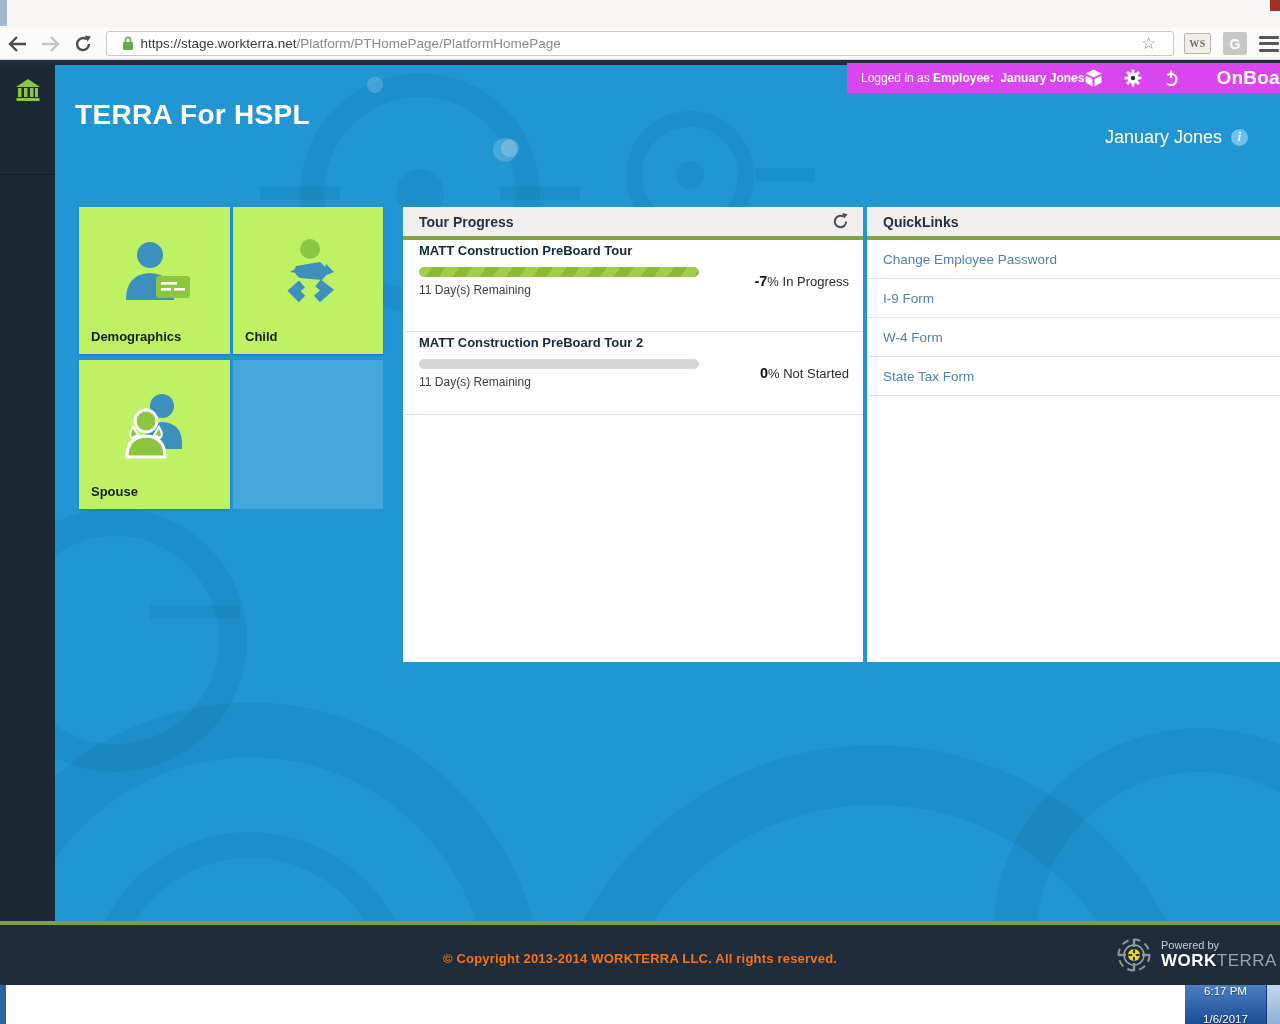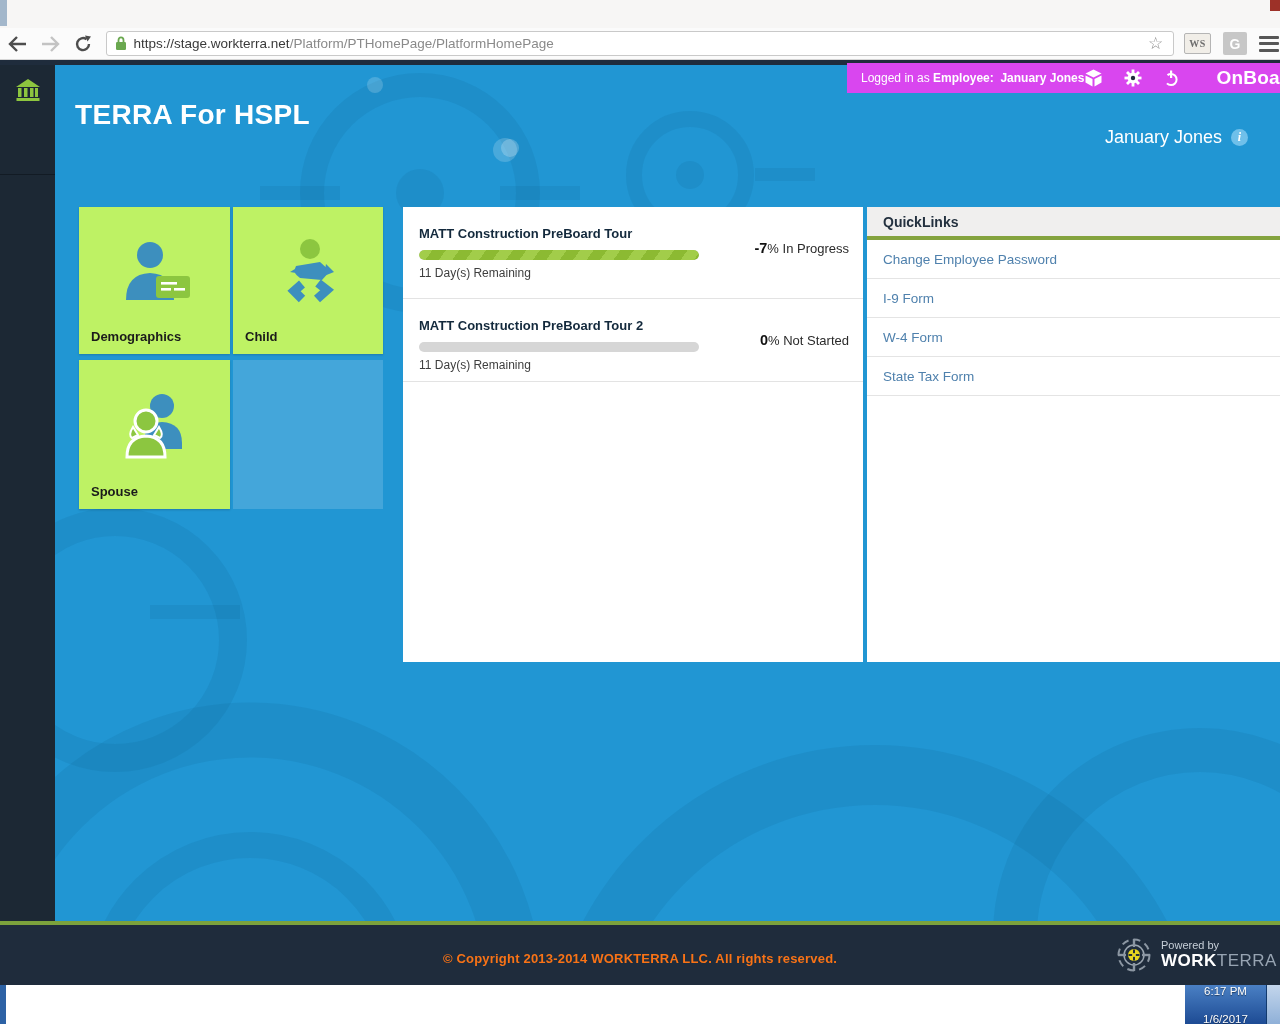--- a/index.html
+++ b/index.html
@@ -6,21 +6,21 @@
   html,body { width:1280px; height:1024px; }
   body { font-family: "Liberation Sans", sans-serif; position: relative; background:#fff; overflow:hidden; }
   .abs { position:absolute; }
 
   
   #tabstrip { left:0; top:0; width:1280px; height:28px; background:#f7f6f5; }
   #tab-sliver { left:0; top:0; width:7px; height:26px; background:#a3b7cb; }
   #close-sliver { left:1270px; top:0; width:10px; height:11px; background:#9d3128; }
   #toolbar { left:0; top:28px; width:1280px; height:32px; background:#fbfbfb; border-bottom:1px solid #d6d6d6; display:flex; align-items:center; }
   .nav-btn { width:30px; height:26px; display:flex; align-items:center; justify-content:center; margin-left:3px; }
-  #addressbar { margin-left:8px; width:1086px; height:25px; background:#fff; border:1px solid #c9c9c9; border-radius:3px; display:flex; align-items:center; padding:0 8px; }
+  #addressbar { margin-left:8px; width:1086px; height:25px; background:#fff; border:1px solid #c9c9c9; border-radius:3px; display:flex; align-items:center; padding:0 15px; }
   #url-text { font-size:13.5px; margin-left:7px; white-space:nowrap; overflow:hidden; flex:1; }
   #url-secure { color:#3a3a3a; }
   #url-path { color:#8a8a8a; }
   #star-btn { font-size:17px; color:#8f8f8f; line-height:1; padding:0 2px; }
   #ext-ws { margin-left:10px; width:27px; height:21px; border:1px solid #b5b5b5; background:#f1eee8; border-radius:2px; font-family:"Liberation Serif", serif; font-weight:bold; font-size:10px; color:#6e6e6e; display:flex; align-items:center; justify-content:center; letter-spacing:.5px; }
   #ext-g { margin-left:12px; width:25px; height:23px; background:#c7c7c7; border-radius:2px; color:#fff; font-weight:bold; font-size:14px; display:flex; align-items:center; justify-content:center; }
   #menu-btn { margin-left:11px; width:22px; height:18px; display:flex; flex-direction:column; justify-content:space-between; padding:1px 1px; }
   #menu-btn i { display:block; height:3px; background:#575757; border-radius:1px; }
 
   
@@ -50,21 +50,21 @@
   #tile-ghost { left:233px; top:360px; width:150px; height:149px; background:rgba(255,255,255,.16); }
 
   
   .panel { background:#fff; }
   #tour-panel { left:403px; top:207px; width:460px; height:455px; }
   #quick-panel { left:867px; top:207px; width:482px; height:455px; }
   .panel-header { height:33px; background:#f0efee; border-bottom:4px solid #84a33e; display:flex; align-items:center; padding:0 14px 0 16px; }
   .panel-title { font-size:14px; font-weight:bold; color:#24313f; }
   .panel-header .spacer { flex:1; }
 
-  .tour-item { position:relative; padding:19px 16px 0 16px; border-bottom:1px solid #e3e3e3; }
+  .tour-item { position:relative; padding:3px 16px 0 16px; border-bottom:1px solid #e3e3e3; }
   .tour-item.one { height:92px; }
   .tour-item.two { height:83px; }
   .tour-name { font-size:13px; font-weight:bold; color:#13293c; }
   .bar-track { width:280px; height:10px; background:#d6d6d6; border-radius:5px; margin:9px 0 6px 0; overflow:hidden; }
   .bar-fill { height:100%; border-radius:5px; background:repeating-linear-gradient(125deg, #a2cd4a 0 11px, #8cba32 11px 22px); }
   .tour-remaining { font-size:12px; color:#3e3e3e; }
   .tour-status { position:absolute; right:14px; top:33px; font-size:13px; color:#2a2a2a; white-space:nowrap; }
   .tour-status b { font-size:14.5px; color:#111; }
 
   .quick-link { display:block; padding:12px 16px 11px 16px; border-bottom:1px solid #e4e4e4; font-size:13.5px; color:#4f81ad; text-decoration:none; }
@@ -258,20 +258,30 @@
         <path d="M39 36 Q44 44 40 47 L34 44 Z" fill="#8cc640" stroke="#fff" stroke-width="2"></path>
         <path d="M7 66 Q7 46 26 45 Q45 46 45 66 Z" fill="#8cc640" stroke="#fff" stroke-width="3"></path>
       </svg>
   </div>
   <div class="label">Spouse</div>
 </div>
 
 <div class="abs" id="tile-ghost"></div>
 
 <div class="abs panel" id="tour-panel">
+  <div class="panel-header">
+    <span class="panel-title">Tour Progress</span>
+    <span class="spacer"></span>
+    <span>
+      <svg width="17" height="17" viewBox="0 0 17 17">
+          <path d="M14.2 8.5 A5.7 5.7 0 1 1 11.6 3.7" stroke="#4a4a4a" stroke-width="2" fill="none"></path>
+          <polygon points="10.2,0 15.6,1.2 12.2,5.6" fill="#4a4a4a"></polygon>
+        </svg>
+    </span>
+  </div>
 
   <div class="tour-item one">
     <div class="tour-name">MATT Construction PreBoard Tour</div>
     <div class="bar-track">
       <div class="bar-fill" style="width: 100%;"></div>
     </div>
     <div class="tour-remaining">11 Day(s) Remaining</div>
     <div class="tour-status"><b>-7</b><span>% In Progress</span></div>
   </div>
 

